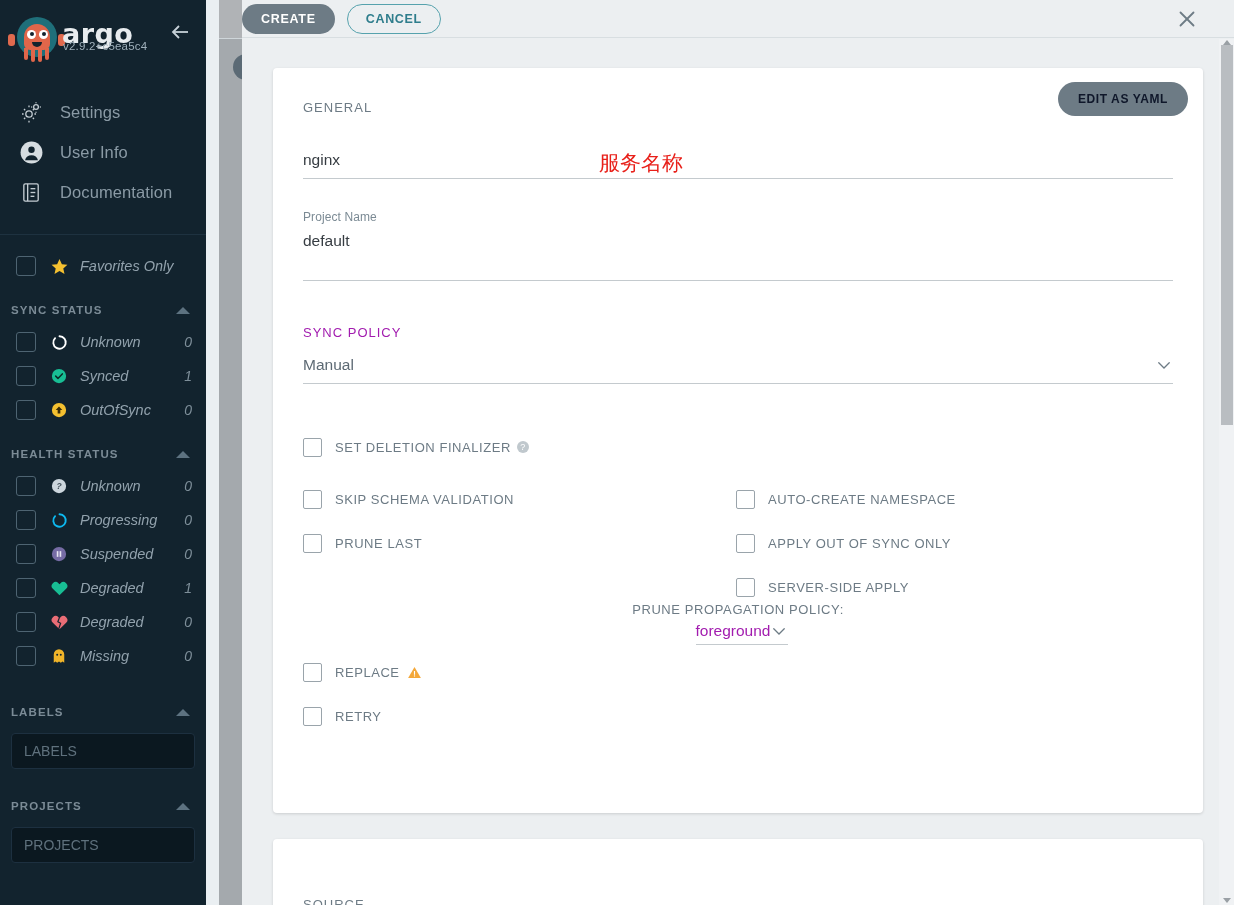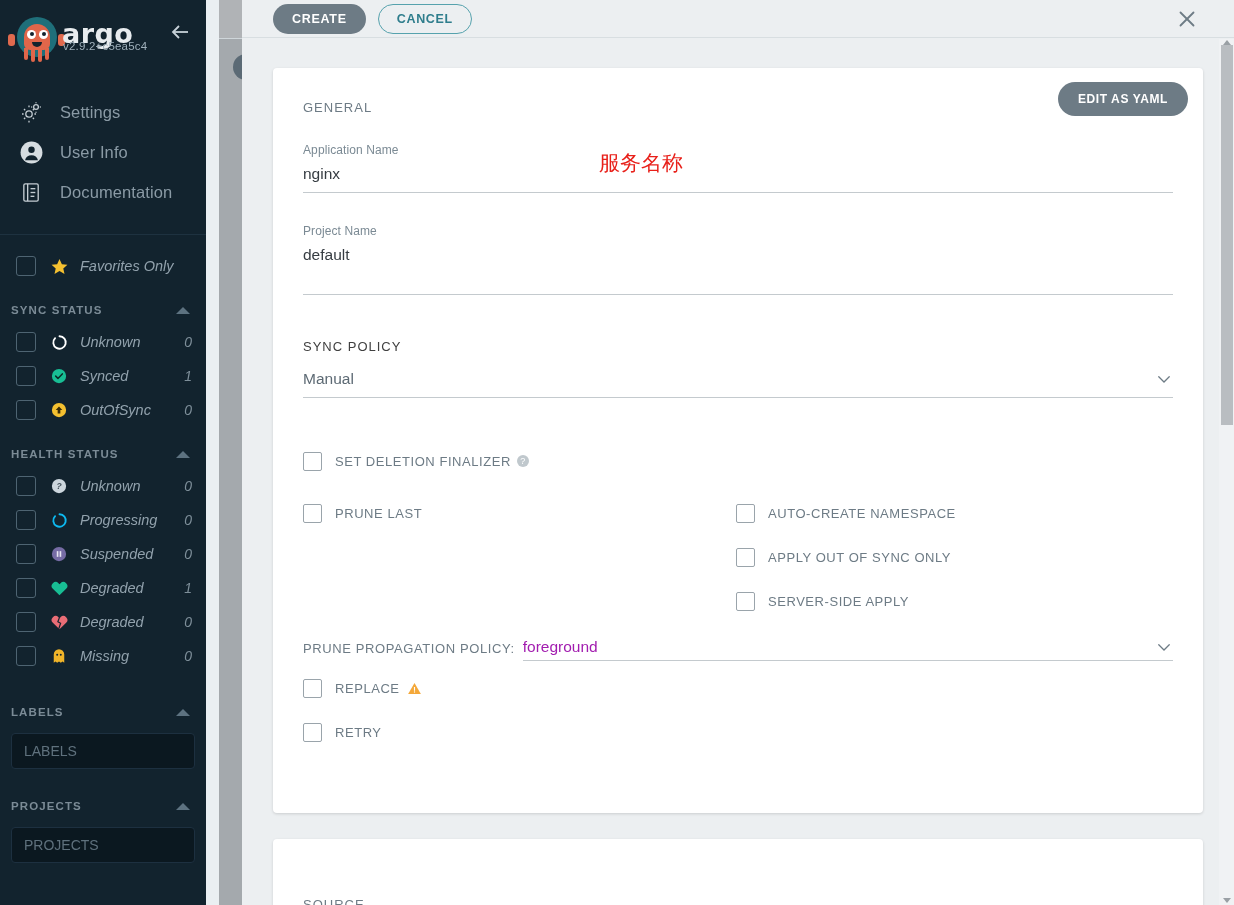--- a/index.html
+++ b/index.html
@@ -218,21 +218,20 @@
     position: absolute; left: 242px; top: 0;
     width: 992px; height: 905px;
     background: #eceff1;
     z-index: 10;
     overflow: hidden;
   }
   .modal-toolbar {
     position: relative;
     height: 38px;
     display: flex; align-items: center;
-    padding-left: 31px;
     border-bottom: 1px solid #d8dee1;
     background: #eceff1;
   }
   .btn {
     height: 30px;
     border-radius: 15px;
     display: inline-flex; align-items: center; justify-content: center;
     padding: 0 18px;
     font-size: 12.5px; font-weight: 700;
     letter-spacing: 0.7px;
@@ -275,21 +274,21 @@
     height: 120px;
   }
   .card-title {
     font-size: 13px; letter-spacing: 1px;
     color: #6d7b85; font-weight: 400;
     padding-top: 10px;
   }
   .yaml-btn {
     position: absolute; right: 15px; top: 14px;
     height: 34px; border-radius: 17px;
-    background: #6d7b85; color: #ffffff;
+    background: #6d7b85; color: #0f172a;
     font-size: 12px; font-weight: 700; letter-spacing: 0.6px;
     display: inline-flex; align-items: center; justify-content: center;
     padding: 0 20px; cursor: pointer;
   }
 
   .field { margin-top: 28px; position: relative; }
   .field-label {
     font-size: 12px; color: #7b8a94; letter-spacing: 0.1px;
   }
   .field-value {
@@ -308,21 +307,21 @@
     width: 18px; height: 18px; color: #6d7b85;
   }
 
   .annot {
     position: absolute; left: 296px; top: 6px;
     font-size: 21px; color: #e8201a; font-weight: 500;
     font-family: "DejaVu Sans", sans-serif;
   }
 
   .policy-label {
-    font-size: 13px; letter-spacing: 1px; color: #404040;
+    font-size: 13px; letter-spacing: 1px; color: #a21caf;
     margin-top: 44px;
   }
 
   .opt-row {
     display: flex; align-items: center;
     height: 30px; margin-top: 14px;
     cursor: pointer;
   }
   .opt-cb {
     width: 19px; height: 19px; flex: none;
@@ -345,22 +344,22 @@
   .sync-options-head {
     font-size: 13px; letter-spacing: 1px; color: #6d7b85;
     margin-top: 44px;
   }
   .grid2 {
     display: grid;
     grid-template-columns: 433px 1fr;
     margin-top: 8px;
   }
   .prune-row {
-    display: flex; align-items: flex-end;
-    margin-top: 22px;
+    display: flex; align-items: center;
+    flex-direction: column;
   }
   .prune-label {
     font-size: 13px; letter-spacing: 0.6px; color: #6d7b85;
     padding-bottom: 5px; white-space: nowrap;
   }
   .prune-sel {
     flex: 1 1 auto; margin-left: 8px;
     display: flex; align-items: center; justify-content: space-between;
     border-bottom: 1px solid #c4cace;
     padding-bottom: 4px;
@@ -629,21 +628,20 @@
       </div>
     </div>
 
     <div class="modal-body">
 
       <div class="card general">
         <div class="yaml-btn">EDIT AS YAML</div>
         <div class="card-title">GENERAL</div>
 
         <div class="field">
-          <div class="field-label">Application Name</div>
           <div class="field-value">nginx</div>
           <div class="annot">服务名称</div>
         </div>
 
         <div class="field" style="margin-top:31px">
           <div class="field-label">Project Name</div>
           <div class="field-value spaced">default</div>
         </div>
 
         <div class="policy-label">SYNC POLICY</div>
@@ -658,20 +656,24 @@
 
         <div class="opt-row" style="margin-top:48px">
           <span class="opt-cb"></span>
           <span class="opt-text">SET DELETION FINALIZER</span>
           <span class="help-dot">?</span>
         </div>
 
 
         <div class="grid2">
           <div>
+            <div class="opt-row">
+              <span class="opt-cb"></span>
+              <span class="opt-text">SKIP SCHEMA VALIDATION</span>
+            </div>
             <div class="opt-row">
               <span class="opt-cb"></span>
               <span class="opt-text">PRUNE LAST</span>
             </div>
           </div>
           <div>
             <div class="opt-row">
               <span class="opt-cb"></span>
               <span class="opt-text">AUTO-CREATE NAMESPACE</span>
             </div>

